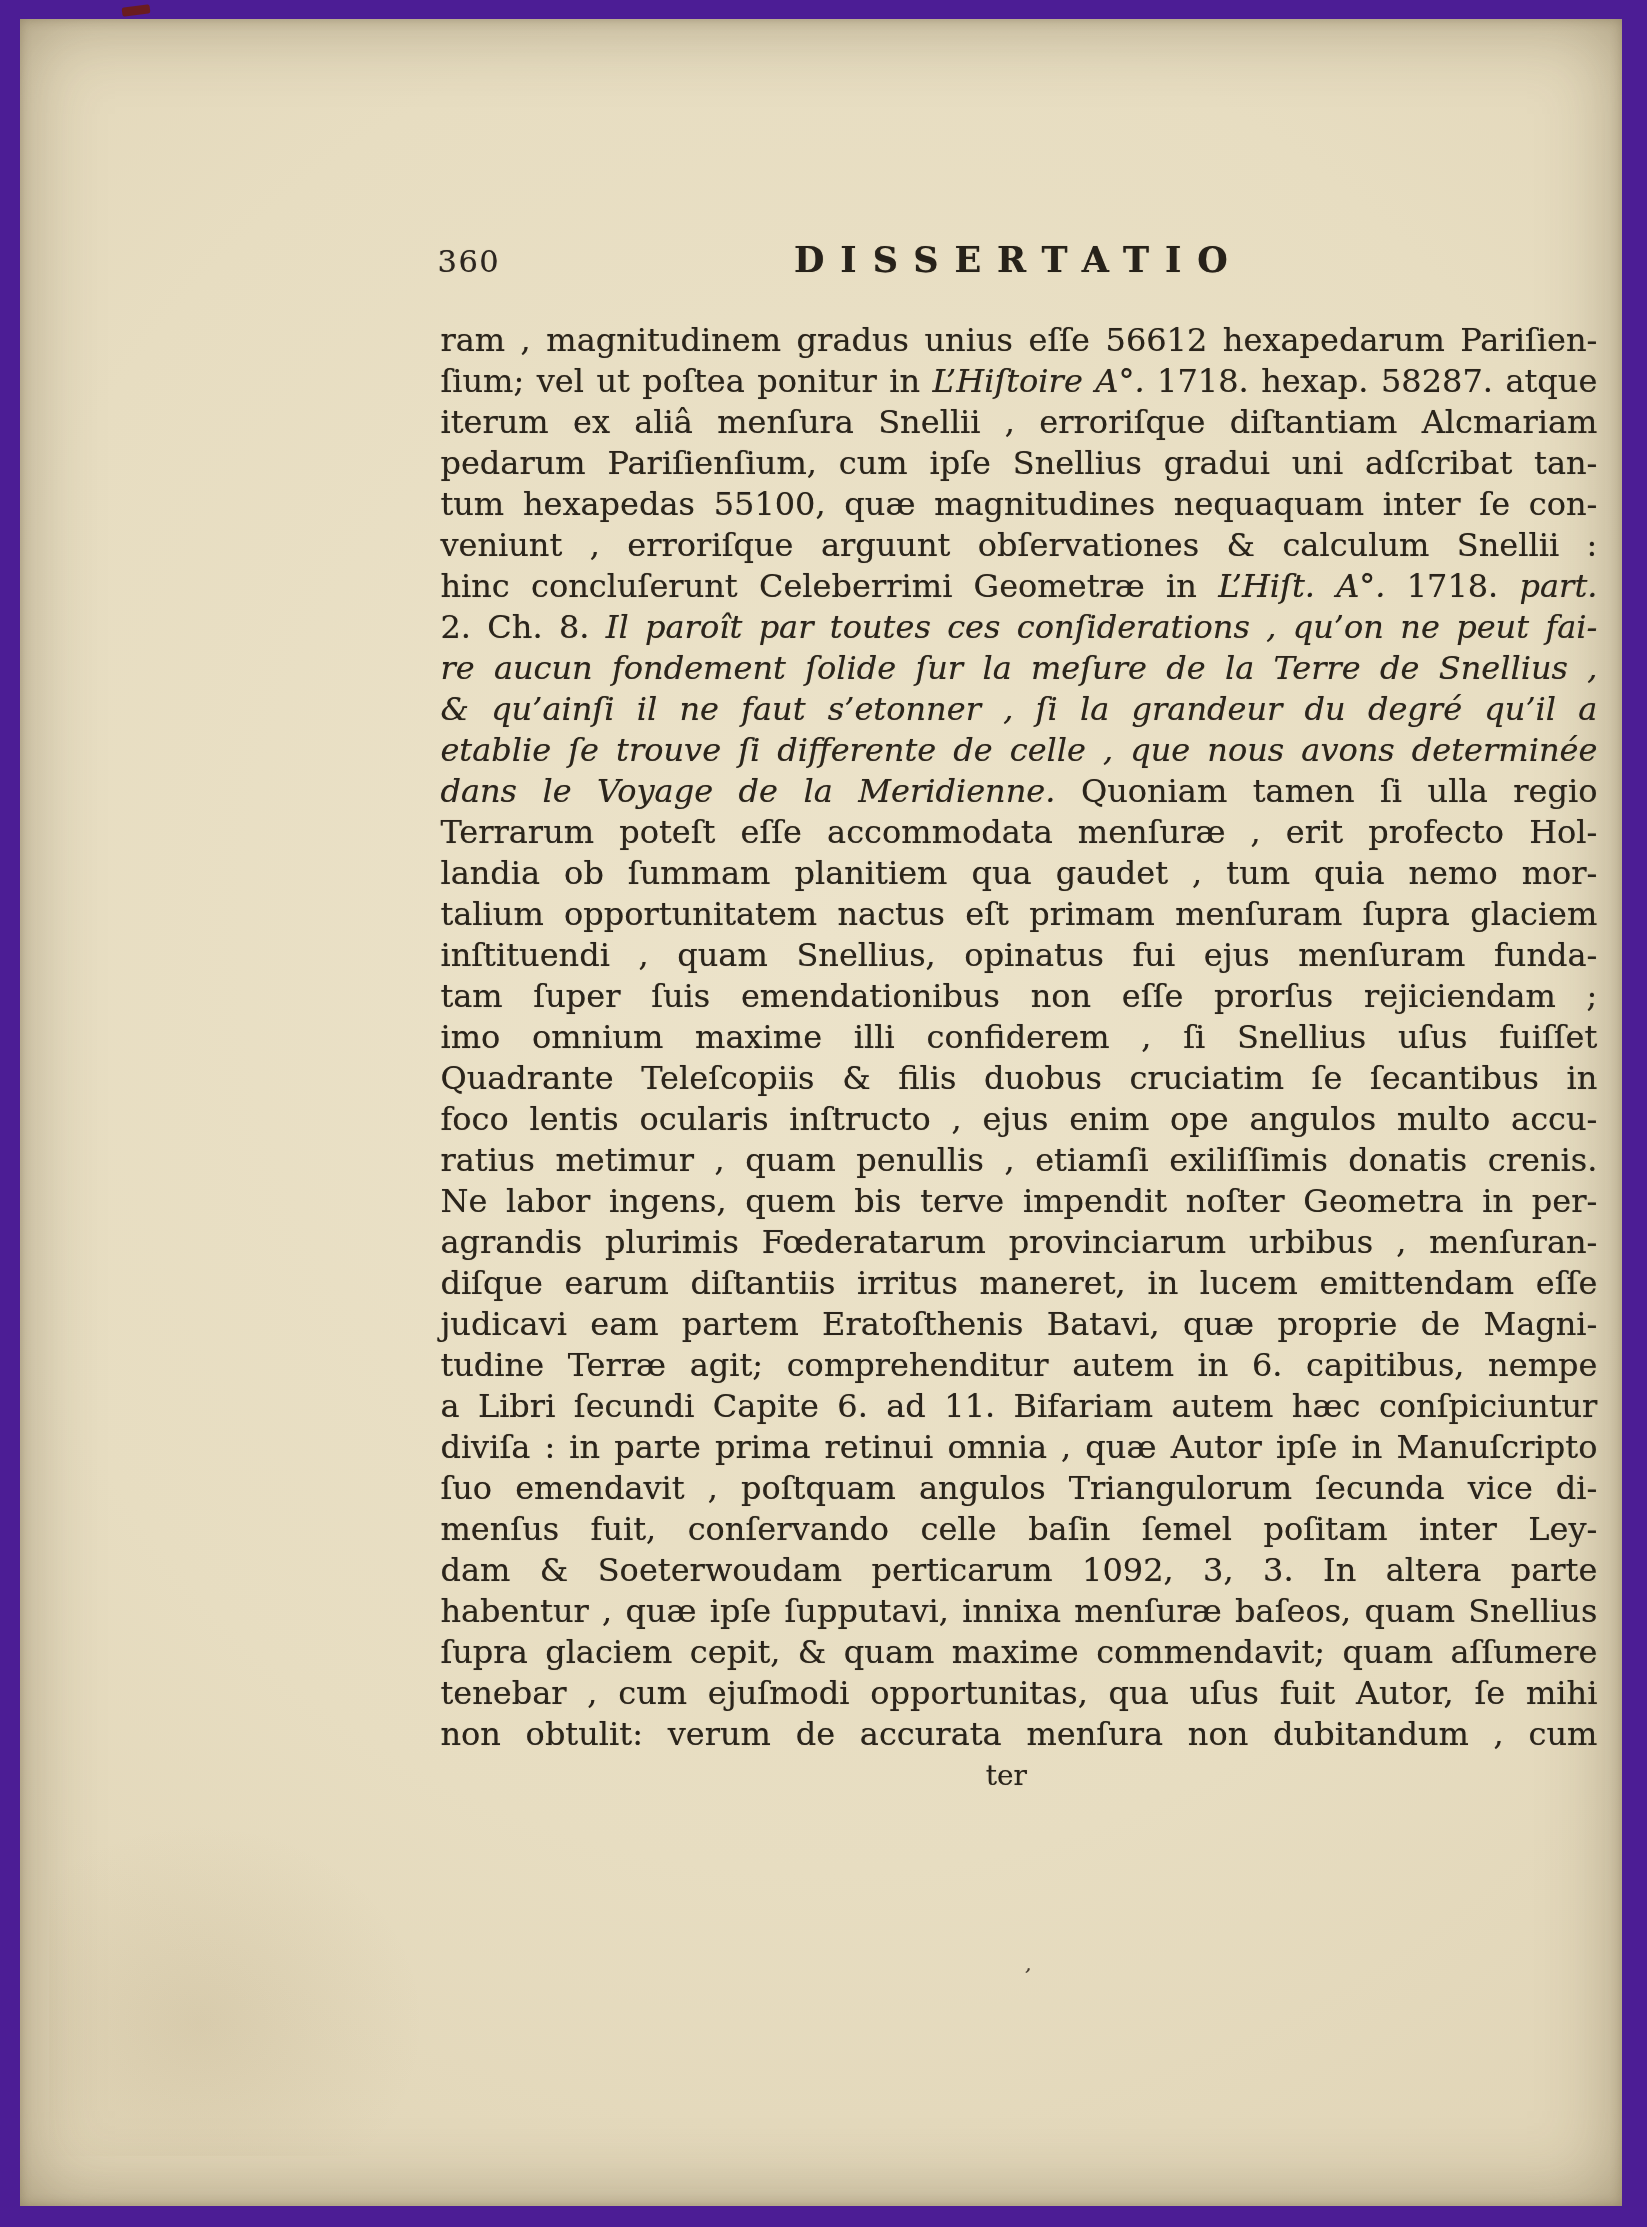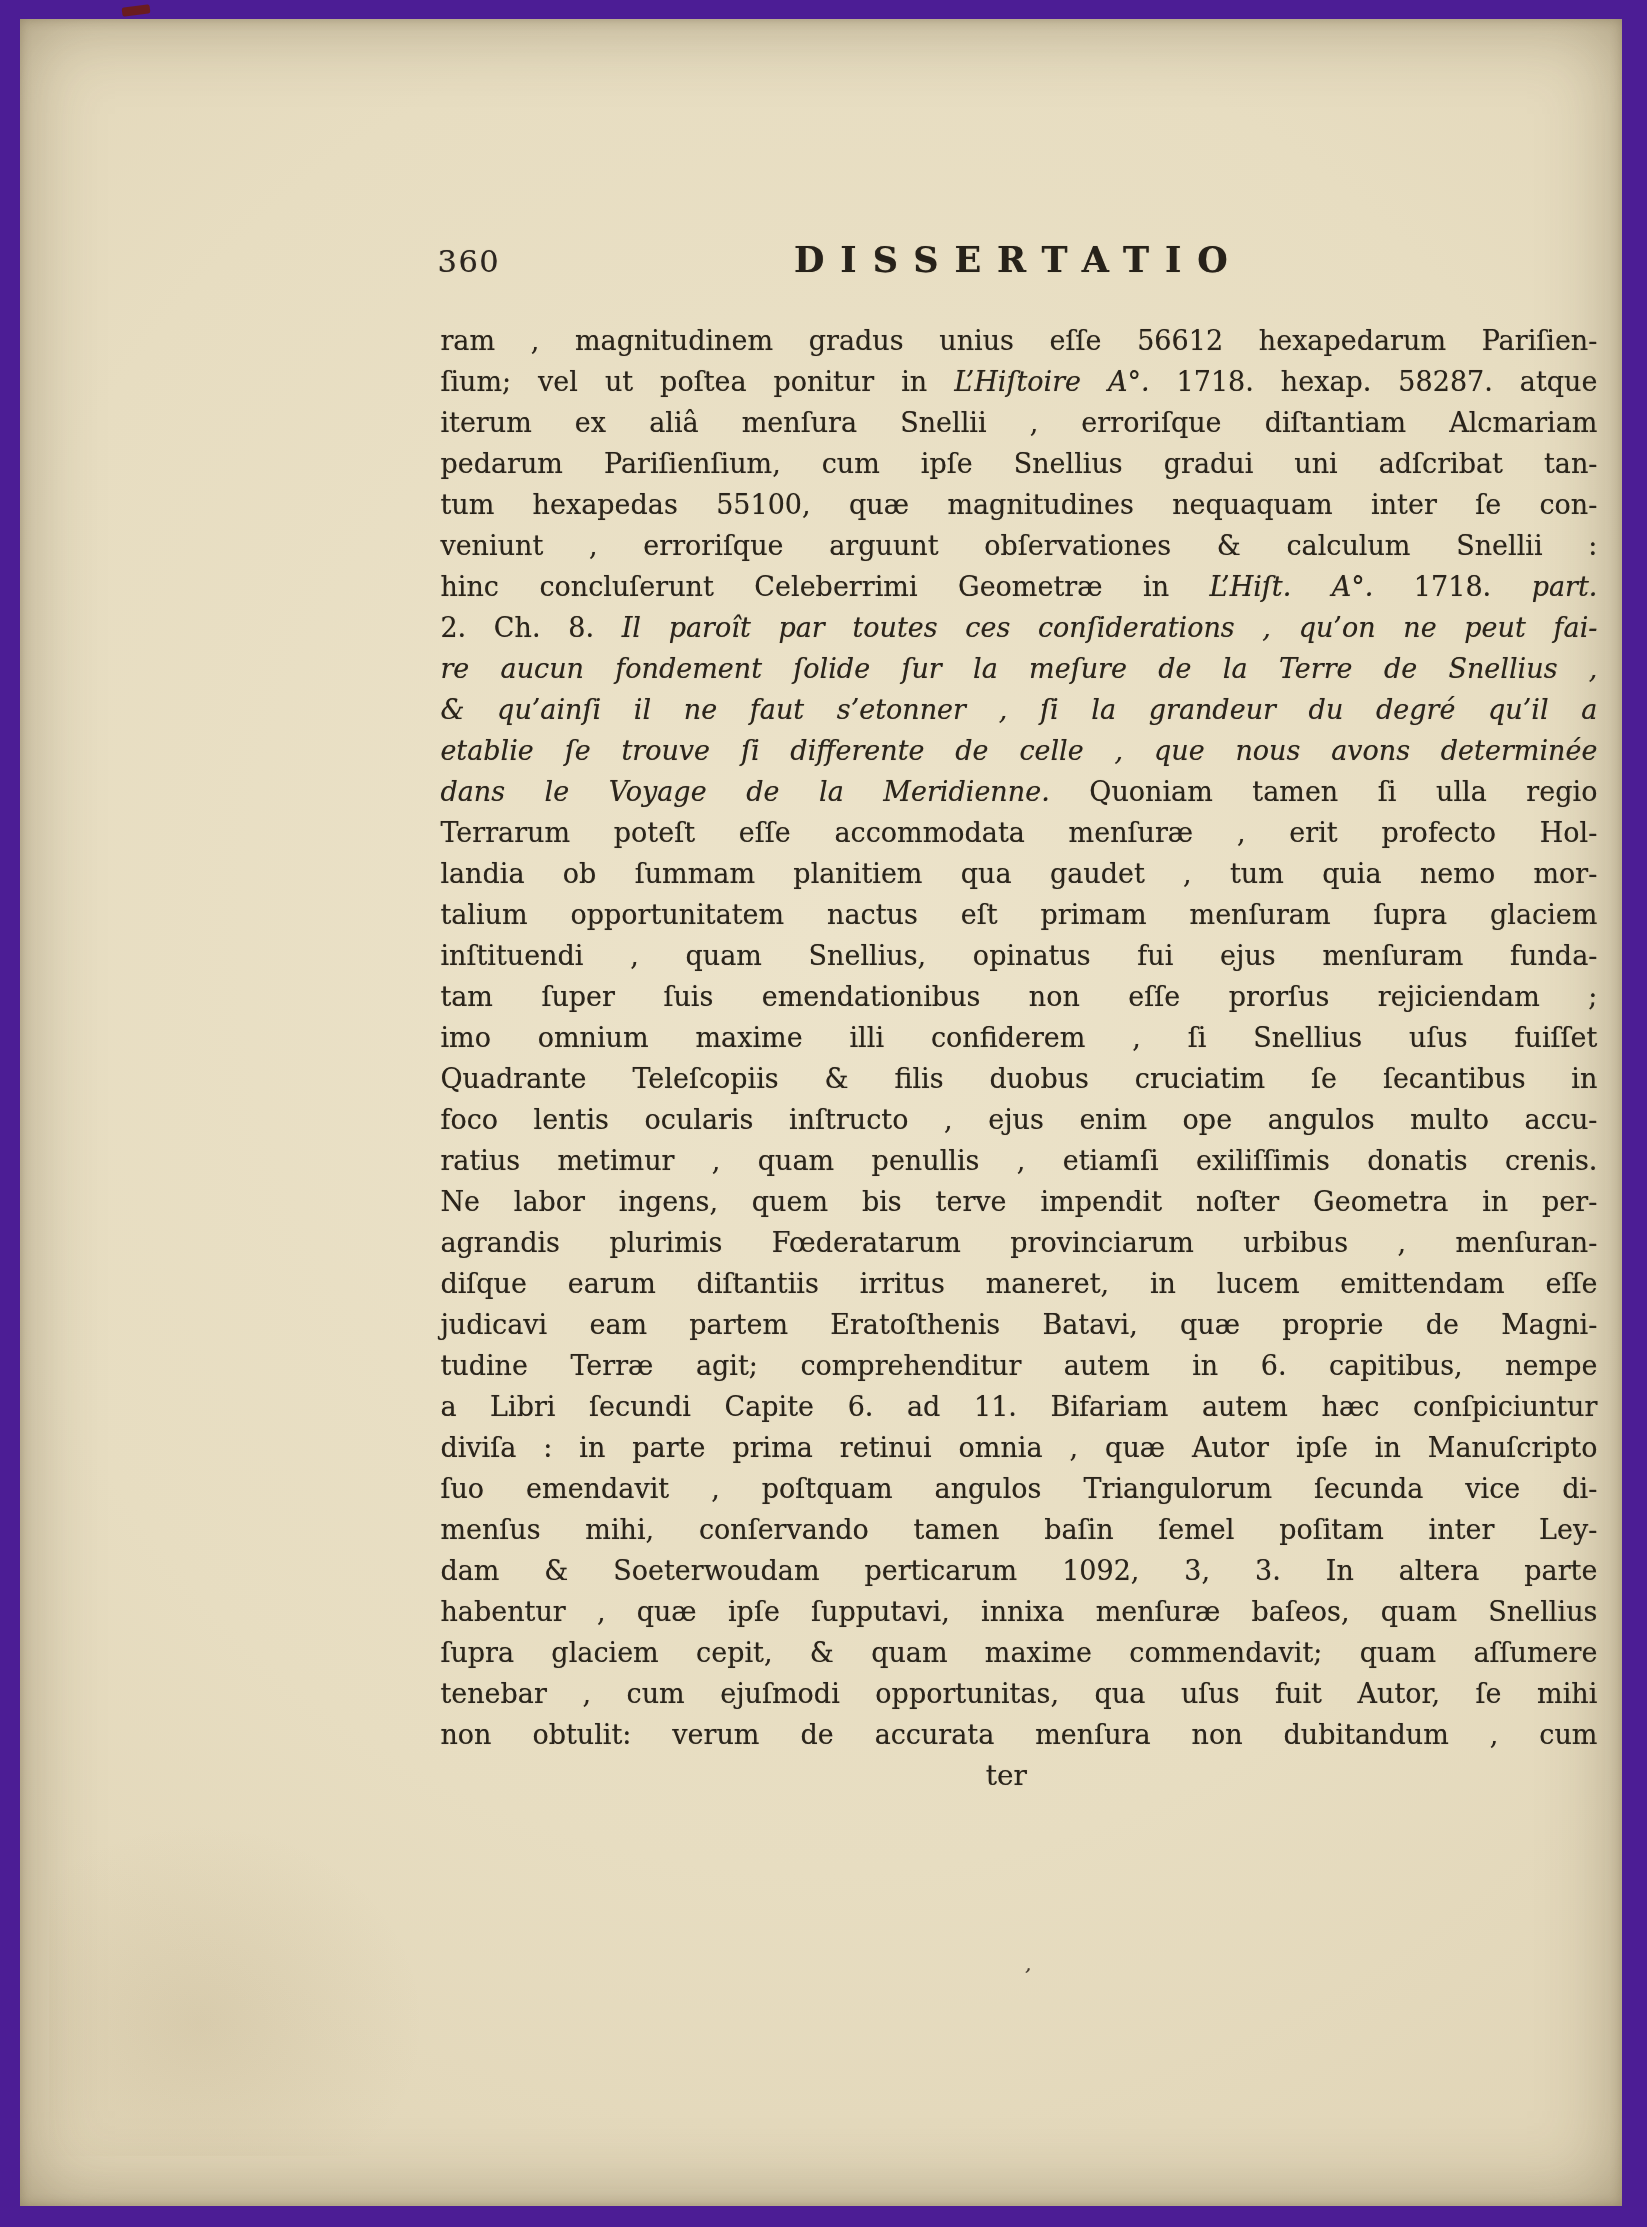--- a/index.html
+++ b/index.html
@@ -44,21 +44,21 @@
     position:absolute;left:-2.9px;top:7.3px;
     font-size:30.5px;letter-spacing:1.5px;color:#2c2620;
     text-shadow:0 0 0.7px rgba(40,32,20,.55);
   }
   #title{
     position:absolute;left:0;right:0;top:1.5px;text-align:center;
     font-size:35px;font-weight:700;letter-spacing:16px;color:#27221a;
     text-shadow:0 0 0.7px rgba(40,32,20,.6);
   }
   .line{
-    font-size:27px;line-height:41px;
+    font-size:32px;line-height:41px;
     text-align:justify;text-align-last:justify;
     text-shadow:0 0 0.7px rgba(40,32,20,.5);
     white-space:normal;
   }
   .line .it{font-style:italic;}
   #catchword{
     font-size:28px;line-height:41px;text-align:center;padding-right:25px;
     text-shadow:0 0 0.7px rgba(40,32,20,.5);
   }
 </style>
@@ -101,21 +101,21 @@
           <div class="line"><span>foco lentis ocularis inſtructo , ejus enim ope angulos multo accu-</span></div>
           <div class="line"><span>ratius metimur , quam penullis , etiamſi exiliſſimis donatis crenis.</span></div>
           <div class="line"><span>Ne labor ingens, quem bis terve impendit noſter Geometra in per-</span></div>
           <div class="line"><span>agrandis plurimis Fœderatarum provinciarum urbibus , menſuran-</span></div>
           <div class="line"><span>diſque earum diſtantiis irritus maneret, in lucem emittendam eſſe</span></div>
           <div class="line"><span>judicavi eam partem Eratoſthenis Batavi, quæ proprie de Magni-</span></div>
           <div class="line"><span>tudine Terræ agit; comprehenditur autem in 6. capitibus, nempe</span></div>
           <div class="line"><span>a Libri ſecundi Capite 6. ad 11. Bifariam autem hæc conſpiciuntur</span></div>
           <div class="line"><span>diviſa : in parte prima retinui omnia , quæ Autor ipſe in Manuſcripto</span></div>
           <div class="line"><span>ſuo emendavit , poſtquam angulos Triangulorum ſecunda vice di-</span></div>
-          <div class="line"><span>menſus mihi, conſervando tamen baſin ſemel poſitam inter Ley-</span></div>
+          <div class="line"><span>menſus fuit, conſervando celle baſin ſemel poſitam inter Ley-</span></div>
           <div class="line"><span>dam &amp; Soeterwoudam perticarum 1092, 3, 3.  In altera parte</span></div>
           <div class="line"><span>habentur , quæ ipſe ſupputavi, innixa menſuræ baſeos, quam Snellius</span></div>
           <div class="line"><span>ſupra glaciem cepit, &amp; quam maxime commendavit; quam aſſumere</span></div>
           <div class="line"><span>tenebar , cum ejuſmodi opportunitas, qua uſus fuit Autor, ſe mihi</span></div>
           <div class="line"><span>non obtulit:  verum de accurata menſura non dubitandum , cum</span></div>
         </div>
 
       <div id="catchword">ter</div>
     </div>
 

